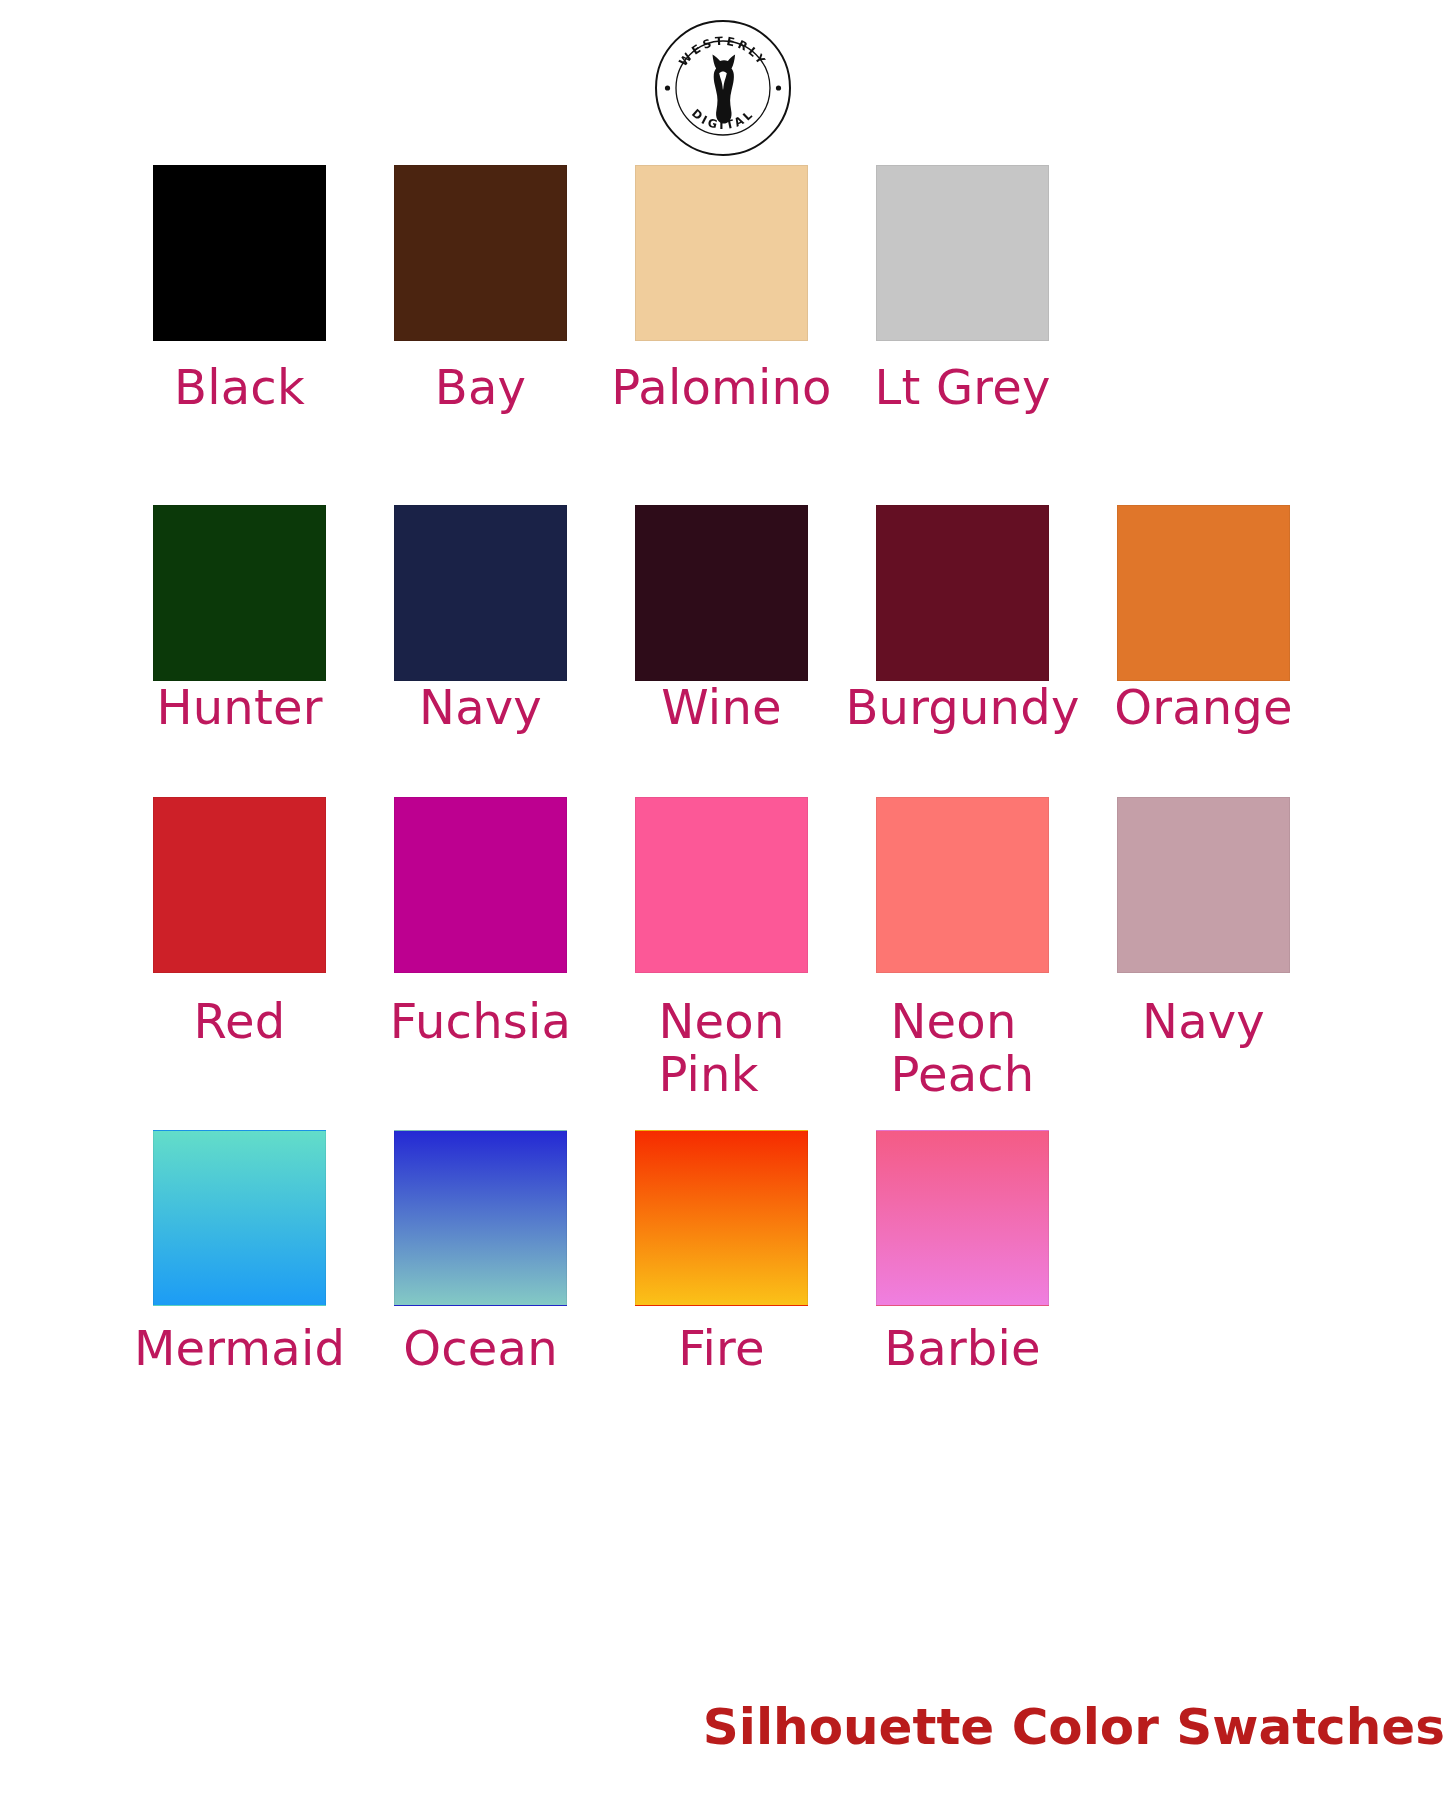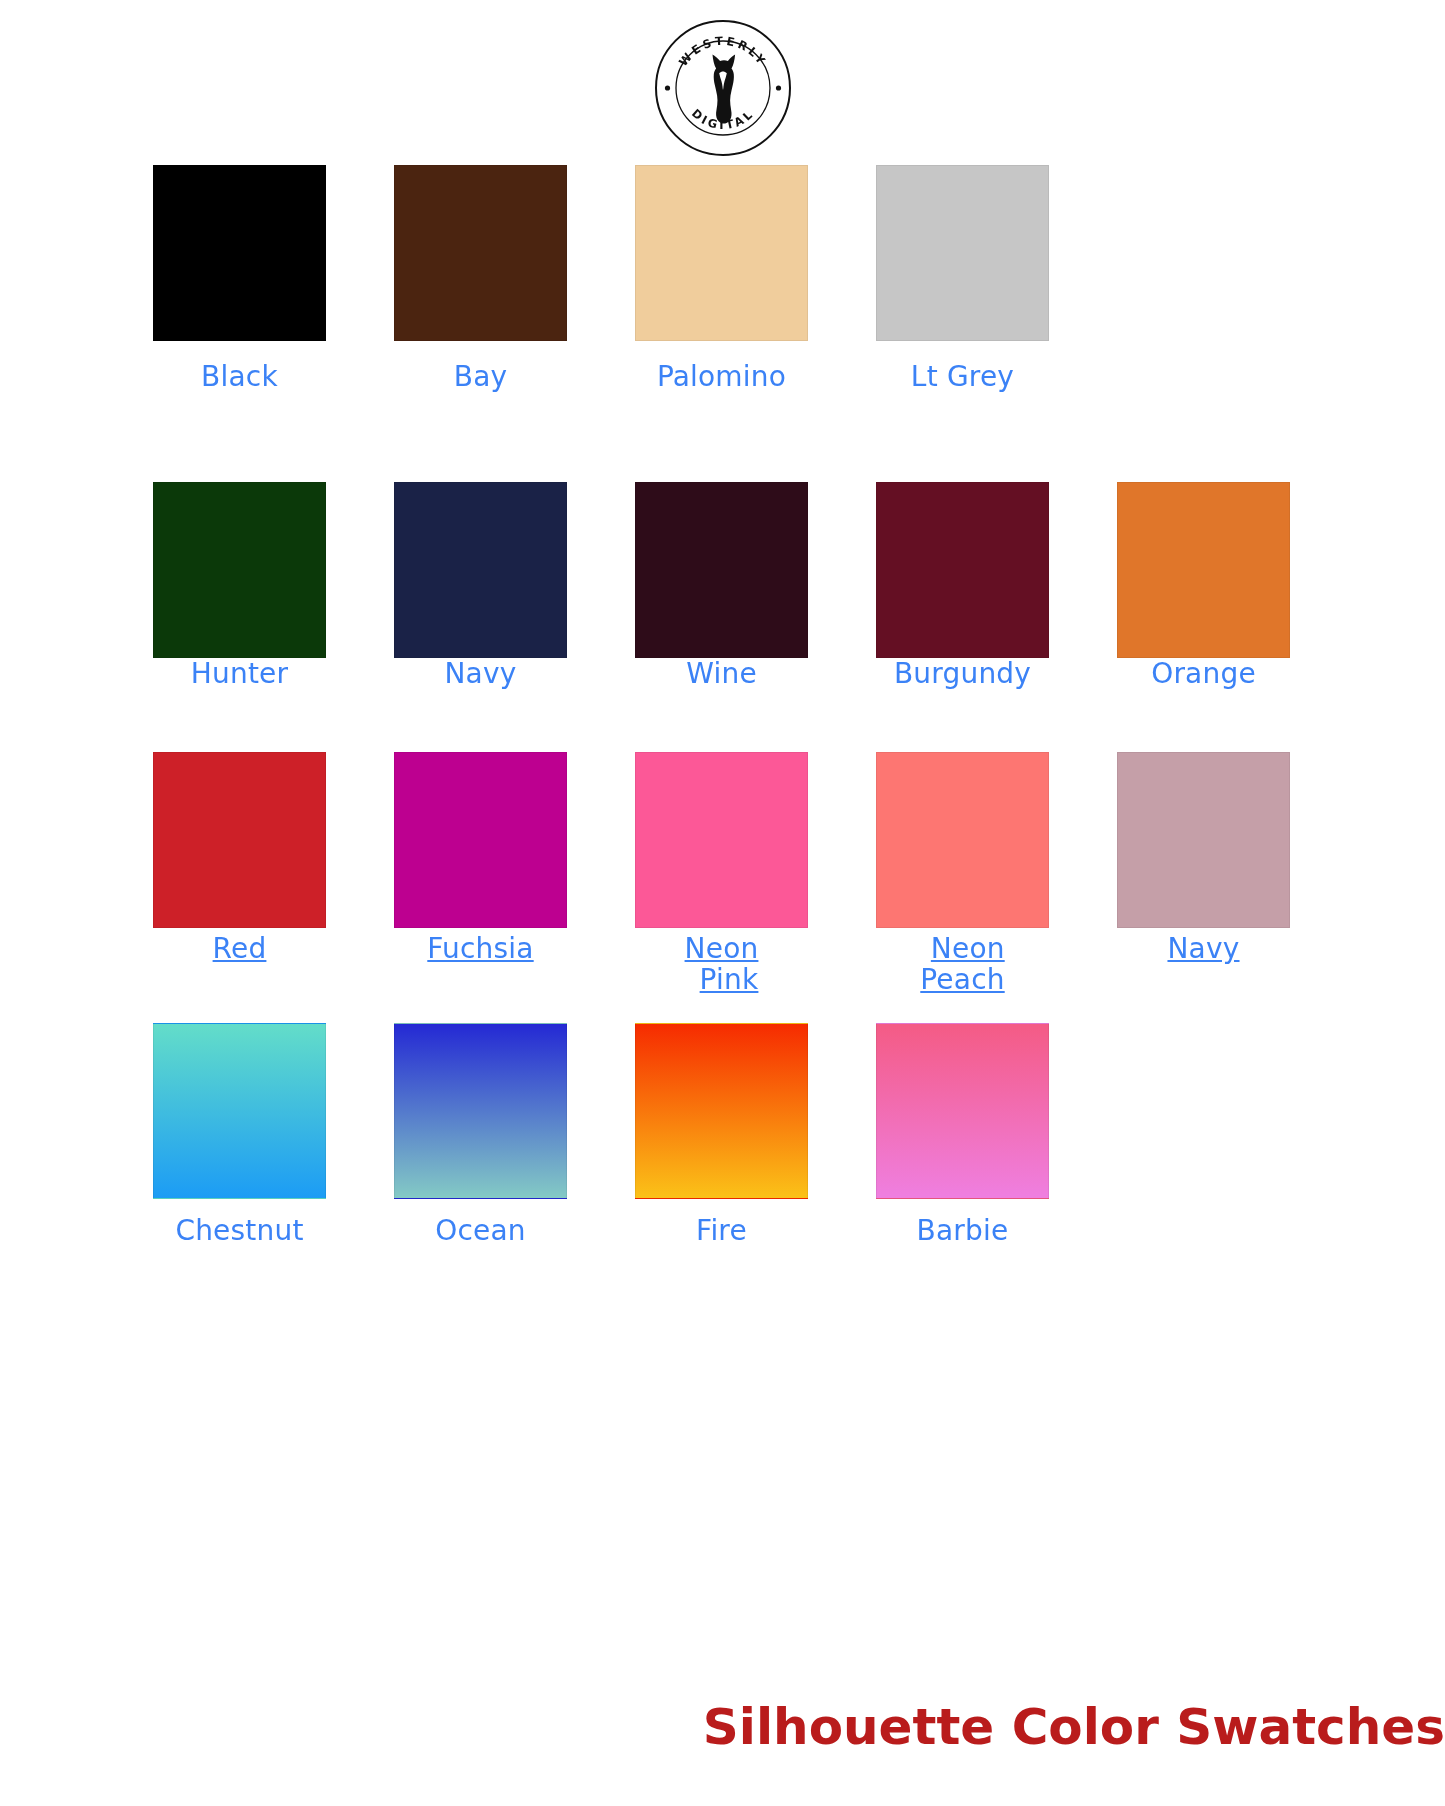--- a/index.html
+++ b/index.html
@@ -47,33 +47,33 @@
     align-items:center;
   }
   .chip {
     width:173px;
     height:176px;
     border:1px solid rgba(0,0,0,0.06);
   }
   .chip-label {
     font-family:"DejaVu Sans", sans-serif;
     font-weight:400;
-    font-size:28px;
+    font-size:48px;
     line-height:1.12;
-    color:#3b82f6;
-    text-align:right;
+    color:#be185d;
+    text-align:left;
     letter-spacing:0.2px;
     white-space:pre-line;
   }
 
   
   .swatch-row.r1 { margin-bottom:0; }
   .swatch-row.r1 .chip-label { margin-top:20px; }
   .swatch-row.r2 .chip-label { }
-  .swatch-row.r3 .chip-label { margin-top:5px;text-decoration:underline; }
+  .swatch-row.r3 .chip-label { margin-top:22px; }
   .swatch-row.r4 .chip-label { margin-top:16px; }
 
   .swatch-row.r2 { margin-top:90px; }
   .swatch-row.r3 { margin-top:62px; }
   .swatch-row.r4 { margin-top:28px; }
 
   
   #footer-title {
     position:absolute;
     left:0;
@@ -189,21 +189,21 @@
       </div>
       <div class="swatch-cell">
         <div class="chip" style="background: rgb(197, 159, 168);"></div>
         <div class="chip-label">Navy</div>
       </div>
     </div>
 
     <div class="swatch-row r4">
       <div class="swatch-cell">
         <div class="chip" style="background: linear-gradient(rgb(99, 221, 201) 0%, rgb(28, 156, 245) 100%);"></div>
-        <div class="chip-label">Chestnut</div>
+        <div class="chip-label">Mermaid</div>
       </div>
       <div class="swatch-cell">
         <div class="chip" style="background: linear-gradient(rgb(36, 41, 212) 0%, rgb(132, 202, 197) 100%);"></div>
         <div class="chip-label">Ocean</div>
       </div>
       <div class="swatch-cell">
         <div class="chip" style="background: linear-gradient(rgb(246, 43, 0) 0%, rgb(251, 194, 24) 100%);"></div>
         <div class="chip-label">Fire</div>
       </div>
       <div class="swatch-cell">

